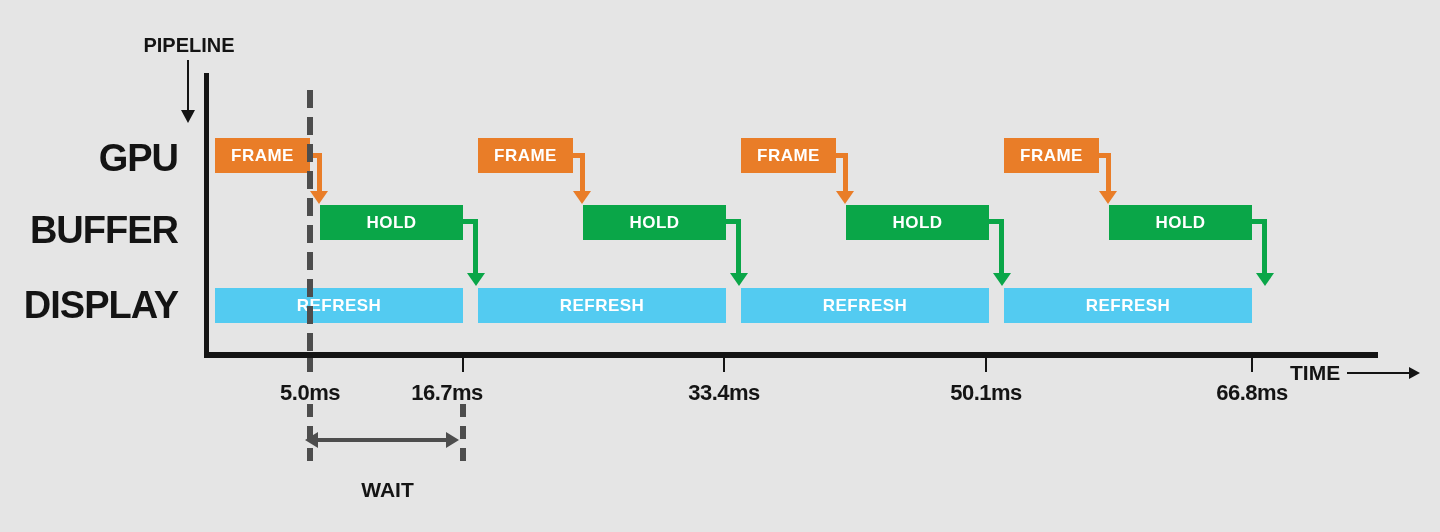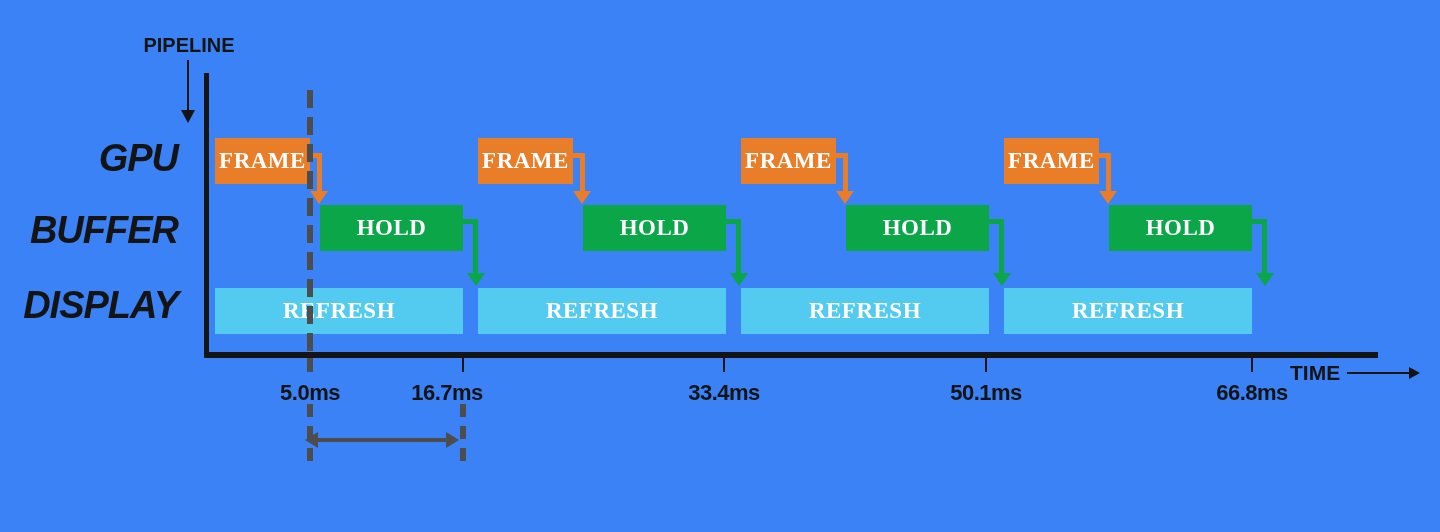--- a/index.html
+++ b/index.html
@@ -4,37 +4,37 @@
 <style>
   :root{
     --orange:#E97D28;
     --green:#0AA648;
     --blue:#53CBF1;
     --ink:#141414;
     --gray:#4D4D4D;
   }
   html,body{margin:0;padding:0;background:#fff;}
   .stage{
-    position:relative;width:1440px;height:532px;background:#3b82f6;overflow:hidden;
+    position:relative;width:1440px;height:532px;background:#e5e5e5;overflow:hidden;
     font-family:"Liberation Sans","DejaVu Sans",sans-serif;color:var(--ink);
   }
   .abs{position:absolute;}
   
   .y-axis{left:204px;top:73px;width:5px;height:285px;background:var(--ink);}
   .x-axis{left:204px;top:352px;width:1174px;height:6px;background:var(--ink);}
   .tick{width:2px;height:14px;top:358px;background:var(--ink);}
   .tick-label{top:380px;width:110px;text-align:center;font-size:22px;font-weight:700;letter-spacing:-0.5px;}
   
-  .row-label{left:18px;width:160px;text-align:right;font-size:38px;font-weight:700;letter-spacing:-1px;line-height:1;font-style:italic;}
+  .row-label{left:18px;width:160px;text-align:right;font-size:38px;font-weight:700;letter-spacing:-1px;line-height:1;}
   
   .small-caps{font-size:20px;font-weight:700;letter-spacing:0;}
   
   .group{position:absolute;top:0;left:0;width:0;height:532px;}
   .block{position:absolute;display:flex;align-items:center;justify-content:center;
-         color:#fff;font-size:23px;font-weight:700;letter-spacing:0.5px;height:46px;font-family:Liberation Serif, serif;}
+         color:#fff;font-size:17px;font-weight:700;letter-spacing:0.5px;height:35px;}
   .frame{left:0;top:138px;width:95px;background:var(--orange);}
   .hold{left:105px;top:205px;width:143px;background:var(--green);}
   .refresh{left:0;top:288px;width:248px;background:var(--blue);}
   .oa-h{position:absolute;left:95px;top:153px;width:12px;height:5px;background:var(--orange);}
   .oa-v{position:absolute;left:102px;top:153px;width:5px;height:38px;background:var(--orange);}
   .oa-head{position:absolute;left:95px;top:191px;width:0;height:0;
            border-left:9px solid transparent;border-right:9px solid transparent;border-top:13px solid var(--orange);}
   .ga-h{position:absolute;left:248px;top:219px;width:15px;height:5px;background:var(--green);}
   .ga-v{position:absolute;left:258px;top:219px;width:5px;height:54px;background:var(--green);}
   .ga-head{position:absolute;left:252px;top:273px;width:0;height:0;
@@ -136,14 +136,15 @@
   <div class="abs tick-label" style="left:931px;">50.1ms</div>
   <div class="abs tick-label" style="left:1197px;">66.8ms</div>
 
   <div class="abs small-caps" style="left:1290px;top:361px;font-size:21px;">TIME</div>
   <div class="abs time-line"></div>
   <div class="abs time-head"></div>
 
   <div class="abs wait-line"></div>
   <div class="abs wait-head-l"></div>
   <div class="abs wait-head-r"></div>
+  <div class="abs wait-text" style="top:478px;font-size:21px;">WAIT</div>
 
 </div>
 
 </body></html>

